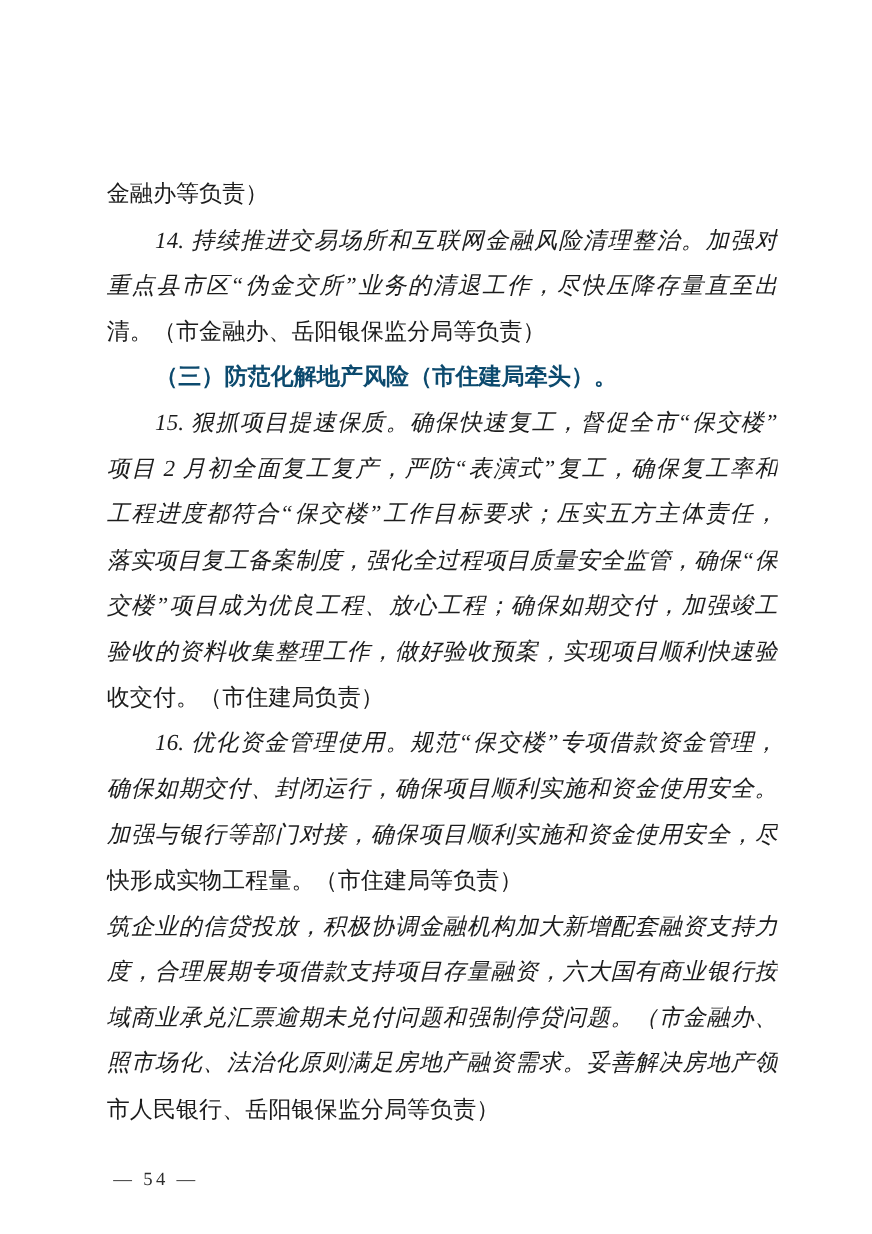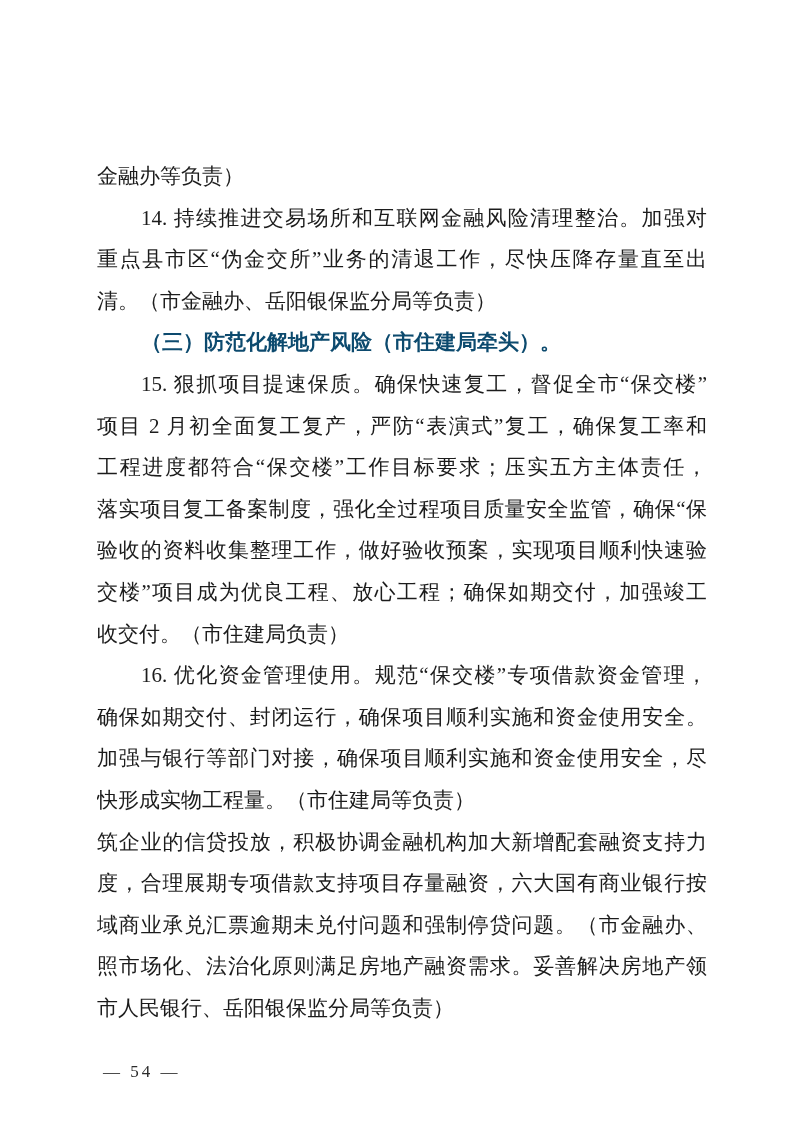--- a/index.html
+++ b/index.html
@@ -34,20 +34,21 @@
     line-height: 41.6px;
     font-size: 21px;
     color: #1c1c1c;
     text-align: left;
     overflow: hidden;
   }
   
   .line.fill {
     text-align: justify;
     text-align-last: justify;
+    font-style: italic;
   }
   .line.indent {
     text-indent: 44px;
   }
   .para.heading .line {
     font-weight: bold;
     color: #0c4a6e;
   }
   .footer-pagenum {
     position: absolute;
@@ -73,22 +74,22 @@
         <div class="line">清。（市金融办、岳阳银保监分局等负责）</div>
       </div>
       <div class="para heading">
         <div class="line indent">（三）防范化解地产风险（市住建局牵头）。</div>
       </div>
       <div class="para">
         <div class="line fill indent">15. 狠抓项目提速保质。确保快速复工，督促全市“保交楼”</div>
         <div class="line fill">项目 2 月初全面复工复产，严防“表演式”复工，确保复工率和</div>
         <div class="line fill">工程进度都符合“保交楼”工作目标要求；压实五方主体责任，</div>
         <div class="line fill">落实项目复工备案制度，强化全过程项目质量安全监管，确保“保</div>
+        <div class="line fill">交楼”项目成为优良工程、放心工程；确保如期交付，加强竣工</div>
         <div class="line fill">验收的资料收集整理工作，做好验收预案，实现项目顺利快速验</div>
-        <div class="line fill">交楼”项目成为优良工程、放心工程；确保如期交付，加强竣工</div>
         <div class="line">收交付。（市住建局负责）</div>
       </div>
       <div class="para">
         <div class="line fill indent">16. 优化资金管理使用。规范“保交楼”专项借款资金管理，</div>
         <div class="line fill">确保如期交付、封闭运行，确保项目顺利实施和资金使用安全。</div>
         <div class="line fill">加强与银行等部门对接，确保项目顺利实施和资金使用安全，尽</div>
         <div class="line">快形成实物工程量。（市住建局等负责）</div>
       </div>
       <div class="para">
         <div class="line fill">筑企业的信贷投放，积极协调金融机构加大新增配套融资支持力</div>

